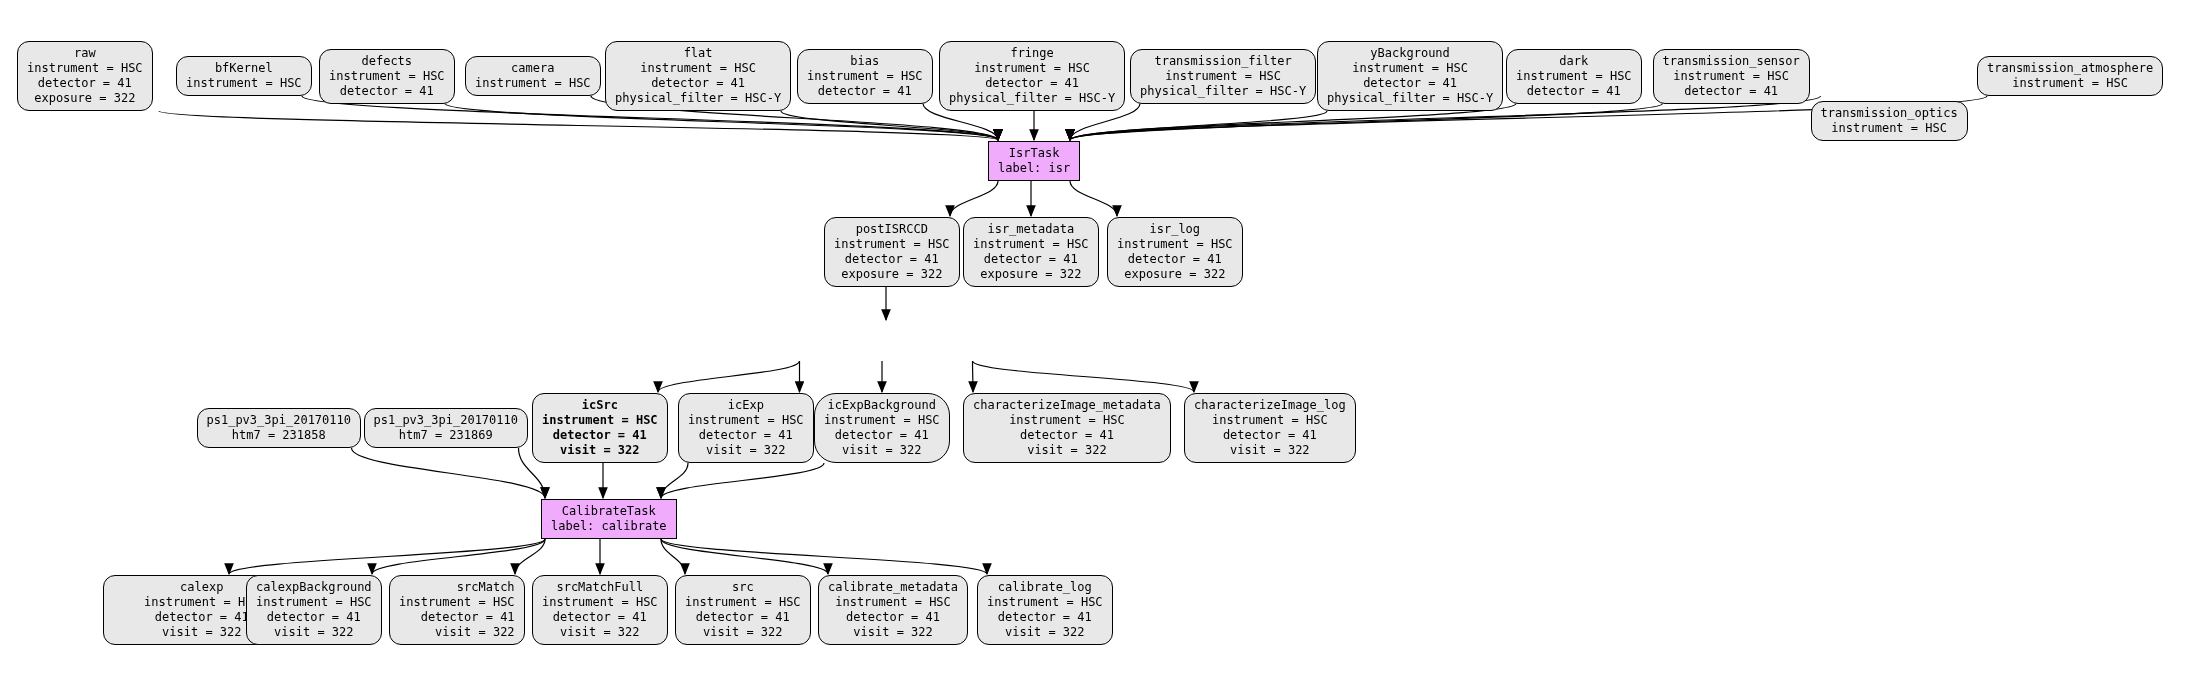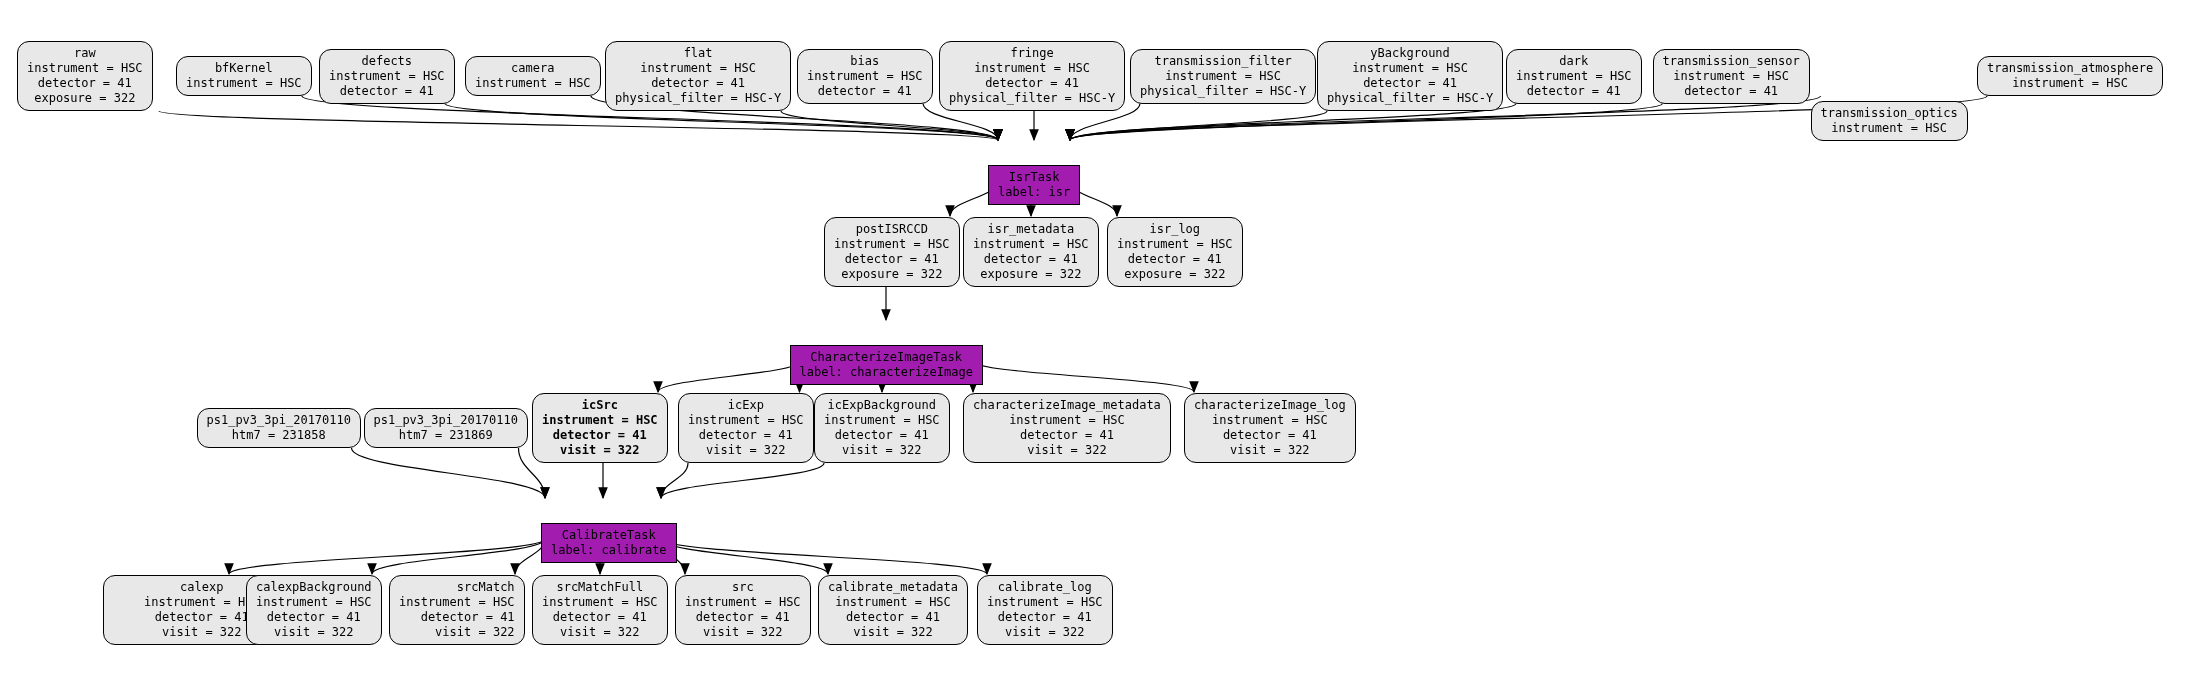--- a/index.html
+++ b/index.html
@@ -19,22 +19,21 @@
     border-radius: 12px;
     padding: 4px 9px;
     text-align: center;
     font: 12px/15px "DejaVu Sans Mono", monospace;
     color: #000;
     white-space: nowrap;
     z-index: 2;
   }
   .node.task {
     border-radius: 0;
-    background: #a21caf;
-    margin-top: 24px;
+    background: #f0abfc;
   }
   .node .line { display: block; }
 </style>
 </head>
 <body>
 
 <div id="canvas">
   <svg id="edges" xmlns="http://www.w3.org/2000/svg" width="2199" height="682" viewBox="0 0 2199 682">
     <defs>
       <marker id="arrow" viewBox="0 0 10 8" refX="9" refY="4" markerWidth="10" markerHeight="8" orient="auto">
@@ -158,45 +157,41 @@
       <span class="line">instrument = HSC</span>
       <span class="line">detector = 41</span>
       <span class="line">exposure = 322</span>
     </div>
     <div class="node dataset" style="left: 1107px; top: 217px;">
       <span class="line title">isr_log</span>
       <span class="line">instrument = HSC</span>
       <span class="line">detector = 41</span>
       <span class="line">exposure = 322</span>
     </div>
-    <div class="node task" style="left: 789.5px; top: 321px;">
-      <span class="line title">CharacterizeImageTask</span>
-      <span class="line">label: characterizeImage</span>
-    </div>
     <div class="node dataset" style="left: 196.5px; top: 408px;">
       <span class="line title">ps1_pv3_3pi_20170110</span>
       <span class="line">htm7 = 231858</span>
     </div>
     <div class="node dataset" style="left: 363.5px; top: 408px;">
       <span class="line title">ps1_pv3_3pi_20170110</span>
       <span class="line">htm7 = 231869</span>
     </div>
     <div class="node dataset" style="left: 532px; top: 393px; font-weight: bold;">
       <span class="line title">icSrc</span>
       <span class="line">instrument = HSC</span>
       <span class="line">detector = 41</span>
       <span class="line">visit = 322</span>
     </div>
     <div class="node dataset" style="left: 678px; top: 393px; text-align: center;">
       <span class="line title">icExp</span>
       <span class="line">instrument = HSC</span>
       <span class="line">detector = 41</span>
       <span class="line">visit = 322</span>
     </div>
-    <div class="node dataset" style="left: 814px; top: 393px;">
+    <div class="node dataset" style="left: 814px; top: 393px; border-radius: 22px;">
       <span class="line title">icExpBackground</span>
       <span class="line">instrument = HSC</span>
       <span class="line">detector = 41</span>
       <span class="line">visit = 322</span>
     </div>
     <div class="node dataset" style="left: 963px; top: 393px;">
       <span class="line title">characterizeImage_metadata</span>
       <span class="line">instrument = HSC</span>
       <span class="line">detector = 41</span>
       <span class="line">visit = 322</span>

